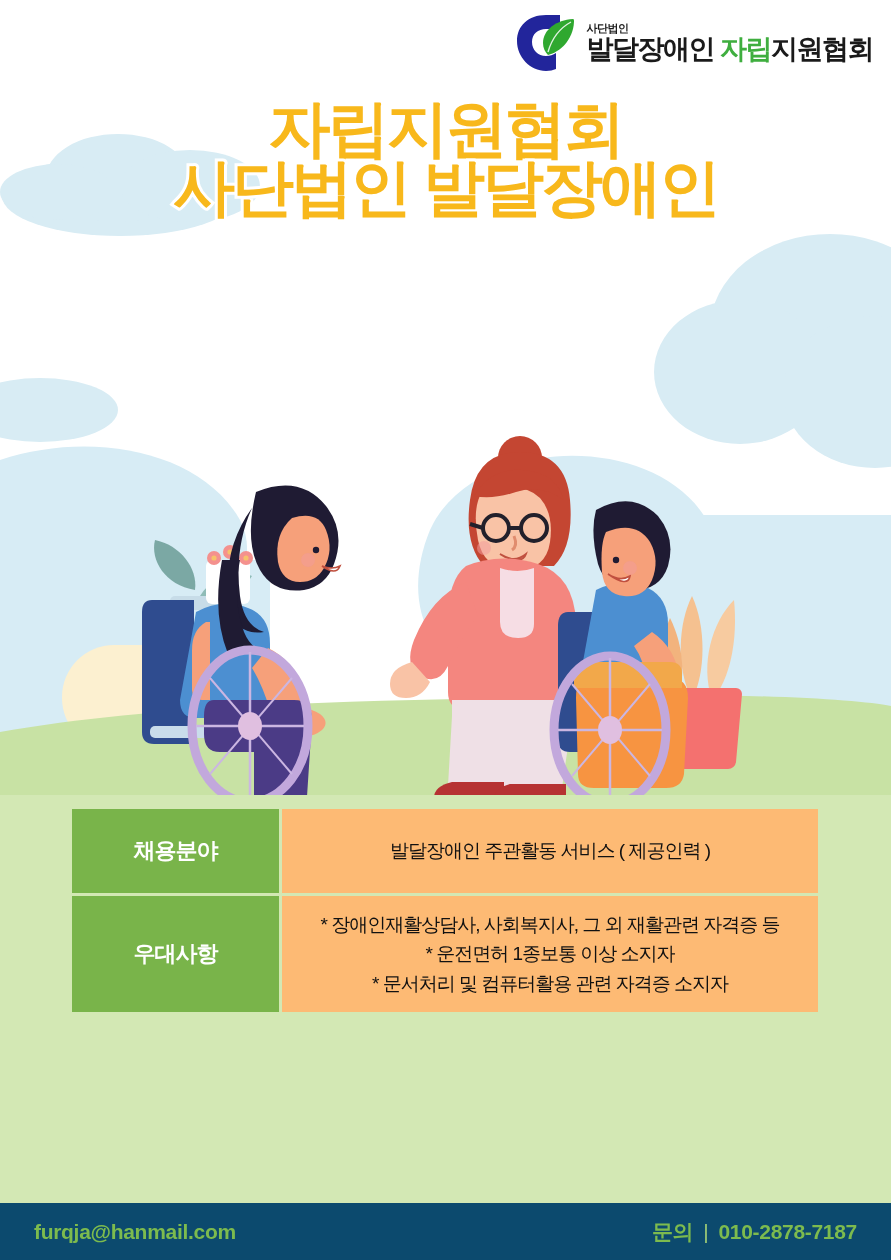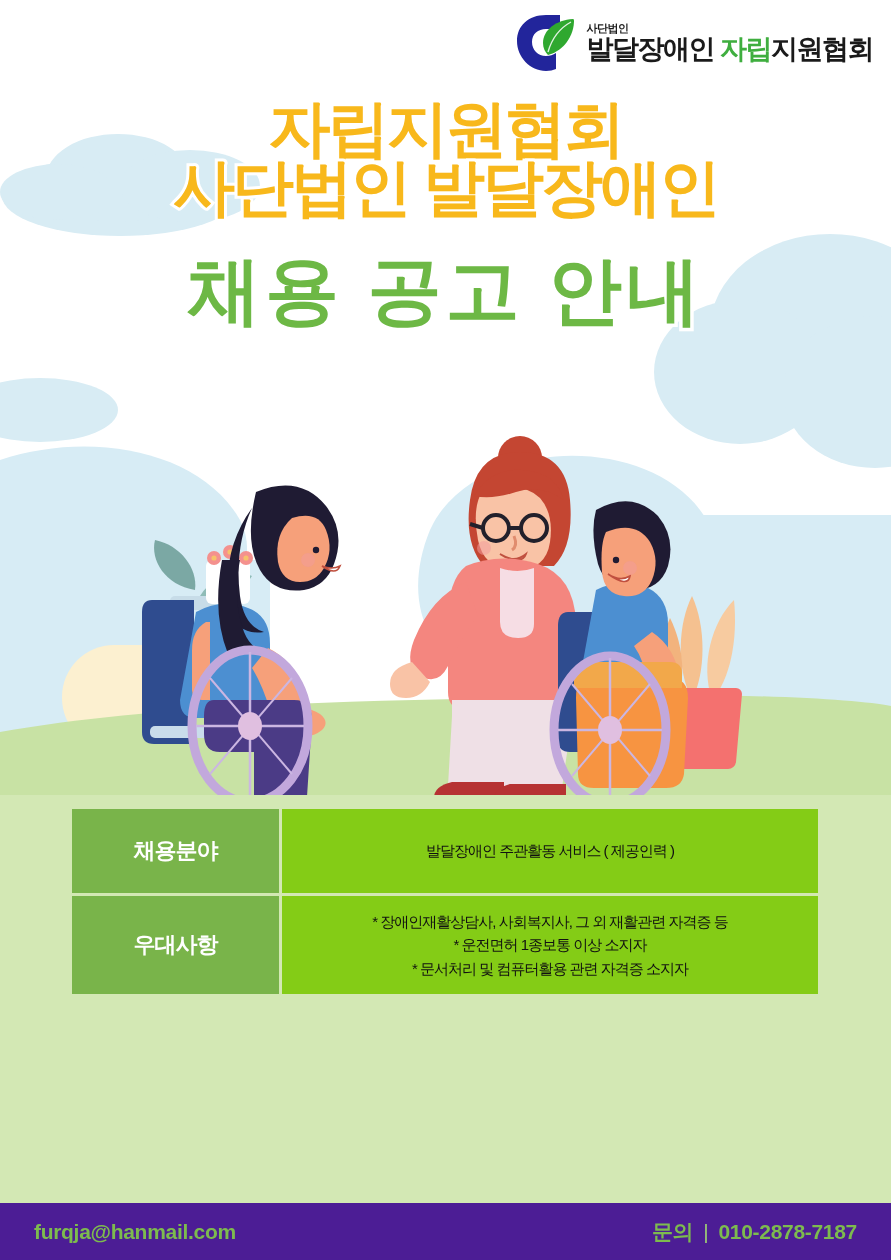--- a/index.html
+++ b/index.html
@@ -55,31 +55,31 @@
     width:746px;
     border-collapse:separate; border-spacing:0 3px;
   }
   .tbl td{ vertical-align:middle; }
   .c-label{
     width:207px; background:#79B44A; color:#ffffff;
     font-size:22px; font-weight:700; text-align:center;
     letter-spacing:-1px; padding:27px 4px;
   }
   .c-val{
-    background:#84cc16; color:#111111;
-    font-size:15px; text-align:center;
+    background:#fdba74; color:#111111;
+    font-size:19px; text-align:center;
     letter-spacing:-1px; padding:14px 10px; line-height:1.55;
     border-left:3px solid #D3E8B4;
   }
   .c-val .ln{ display:block; }
 
   
   .footer{
     position:absolute; left:0; top:1203px; width:891px; height:57px;
-    background:#4c1d95;
+    background:#0c4a6e;
     display:flex; align-items:center; justify-content:space-between;
     padding:0 34px;
   }
   .f-mail{ font-size:21px; font-weight:700; color:#7DBB4E; letter-spacing:-.3px; }
   .f-tel{ font-size:21px; font-weight:700; color:#7DBB4E; letter-spacing:-.3px; display:flex; align-items:center; gap:10px;margin-left:15px;}
   .f-sep{ color:#9ecb77; font-weight:400; }
 </style>
 </head>
 <body>
 
@@ -113,21 +113,20 @@
   <g fill="#D8ECF4">
     <ellipse cx="40" cy="410" rx="78" ry="32"></ellipse>
   </g>
 </svg>
 
 <div class="title-wrap">
   <div class="t-yellow">
     <span class="ln">자립지원협회</span>
     <span class="ln">사단법인 발달장애인</span>
   </div>
-  <div class="t-green">채용 공고 안내</div>
 </div>
 
 <svg class="illo" viewBox="0 0 891 400">
 
   <path d="M0 60 C90 30 200 50 240 120 C270 178 200 250 120 250 L0 250 Z" fill="#D7ECF5"></path>
   <path d="M430 130 C470 40 640 30 700 110 C760 190 720 260 620 266 L470 266 C420 250 405 190 430 130 Z" fill="#D7ECF5"></path>
   <rect x="0" y="160" width="270" height="200" fill="#D7ECF5"></rect>
   <rect x="620" y="115" width="280" height="250" fill="#D7ECF5"></rect>
 
   <rect x="62" y="245" width="210" height="105" rx="52" fill="#FCF0D0"></rect>

